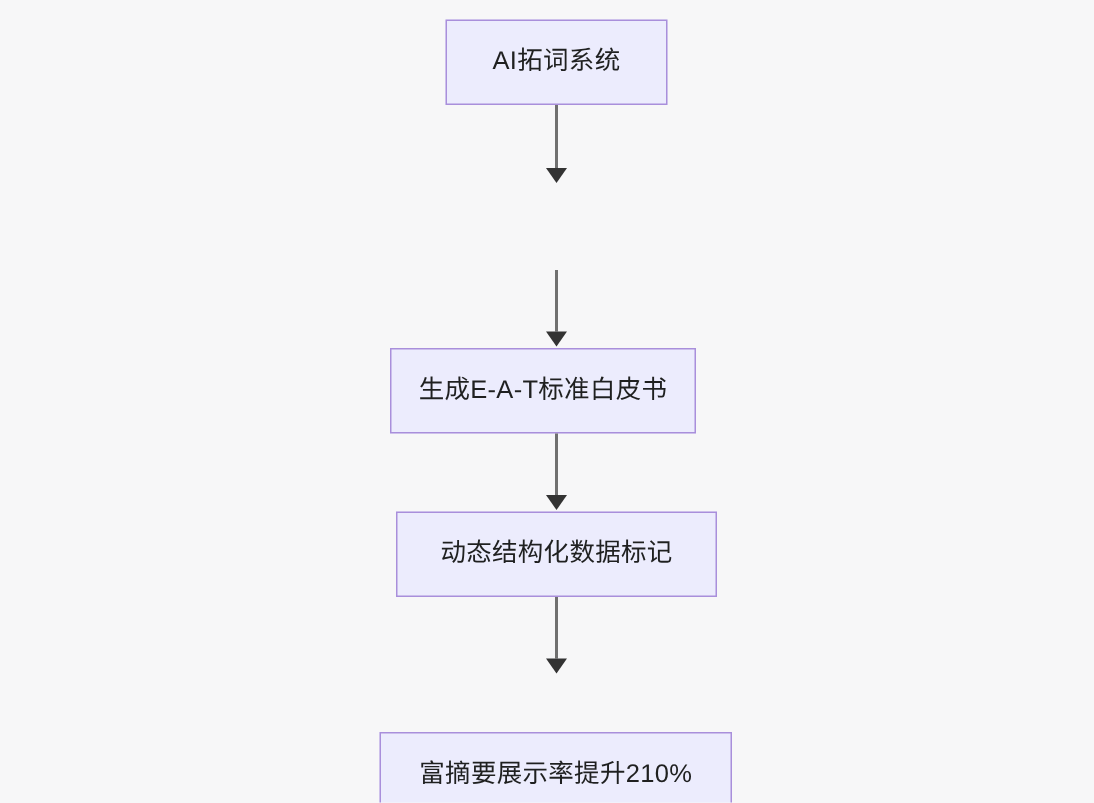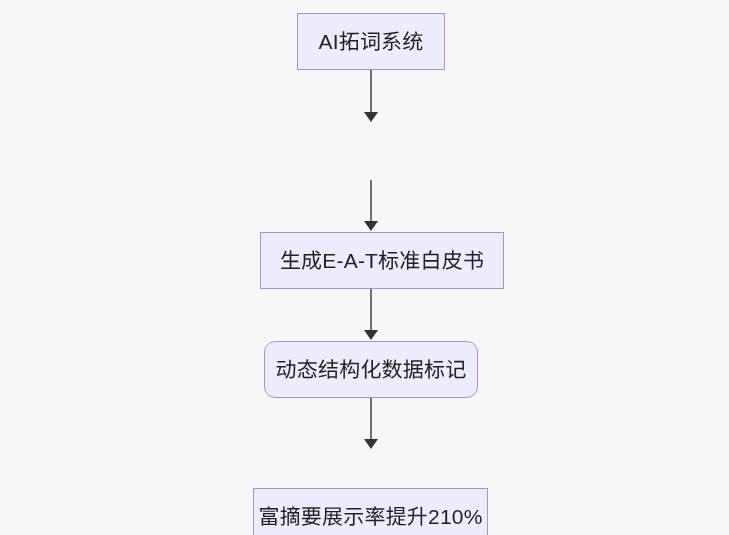--- a/index.html
+++ b/index.html
@@ -27,37 +27,37 @@
   .node {
     position: absolute;
     box-sizing: border-box;
     background: #ececfd;
     border: 1.6px solid #a98fdb;
     border-radius: 0;
     display: flex;
     align-items: center;
     justify-content: center;
     color: #1f2020;
-    font-size: 21px;
+    font-size: 17px;
     line-height: 1.2;
     letter-spacing: 0.2px;
     white-space: nowrap;
     user-select: none;
   }
 
   .node-label {
     display: block;
     text-align: center;
   }
 
   
   .node-1 { left: 297px; top: 13px;  width: 148px; height: 57px; }
   .node-2 { left: 275px; top: 123px; width: 191px; height: 57px; }
-  .node-3 { left: 260px; top: 232px; width: 244px; height: 57px; }
-  .node-4 { left: 264px; top: 341px; width: 214px; height: 57px; border-radius: 11px; }
+  .node-3 { left: 260px; top: 232px; width: 204px; height: 57px; }
+  .node-4 { left: 264px; top: 341px; width: 214px; height: 57px; }
   .node-5 { left: 253px; top: 450px; width: 235px; height: 57px; margin-top: 38px; }
 
   
   .edge {
     position: absolute;
     left: 370px;
     width: 2px;
     background: #707070;
   }
   .edge-1 { top: 70px;  height: 42px; }

